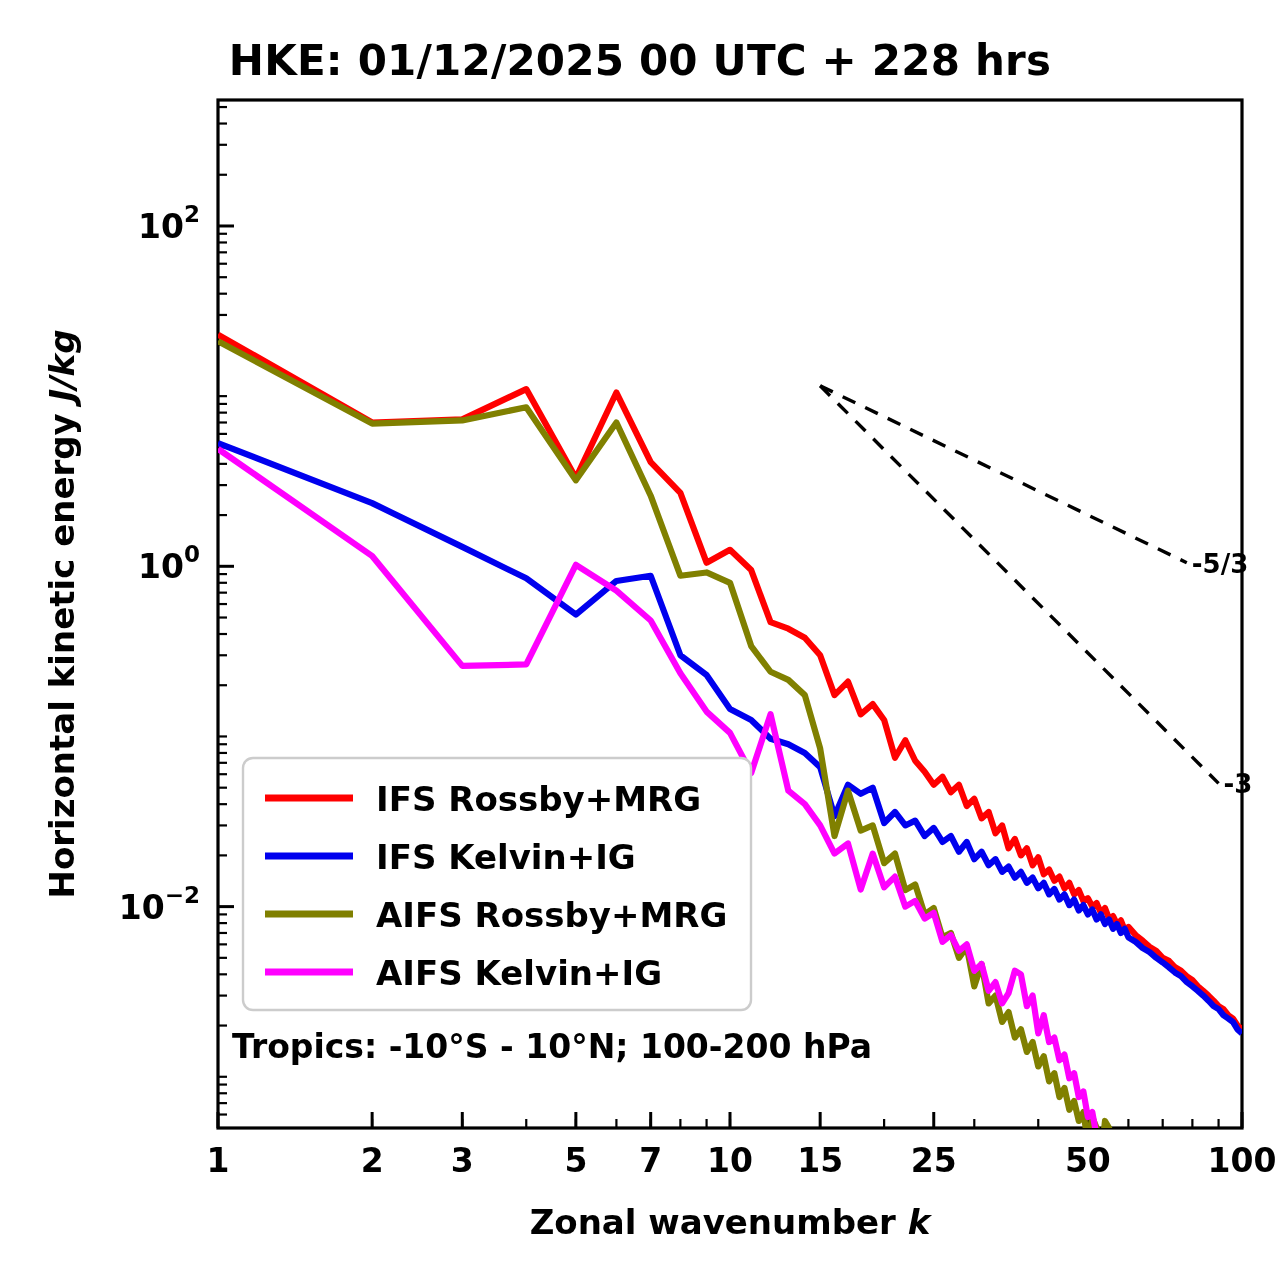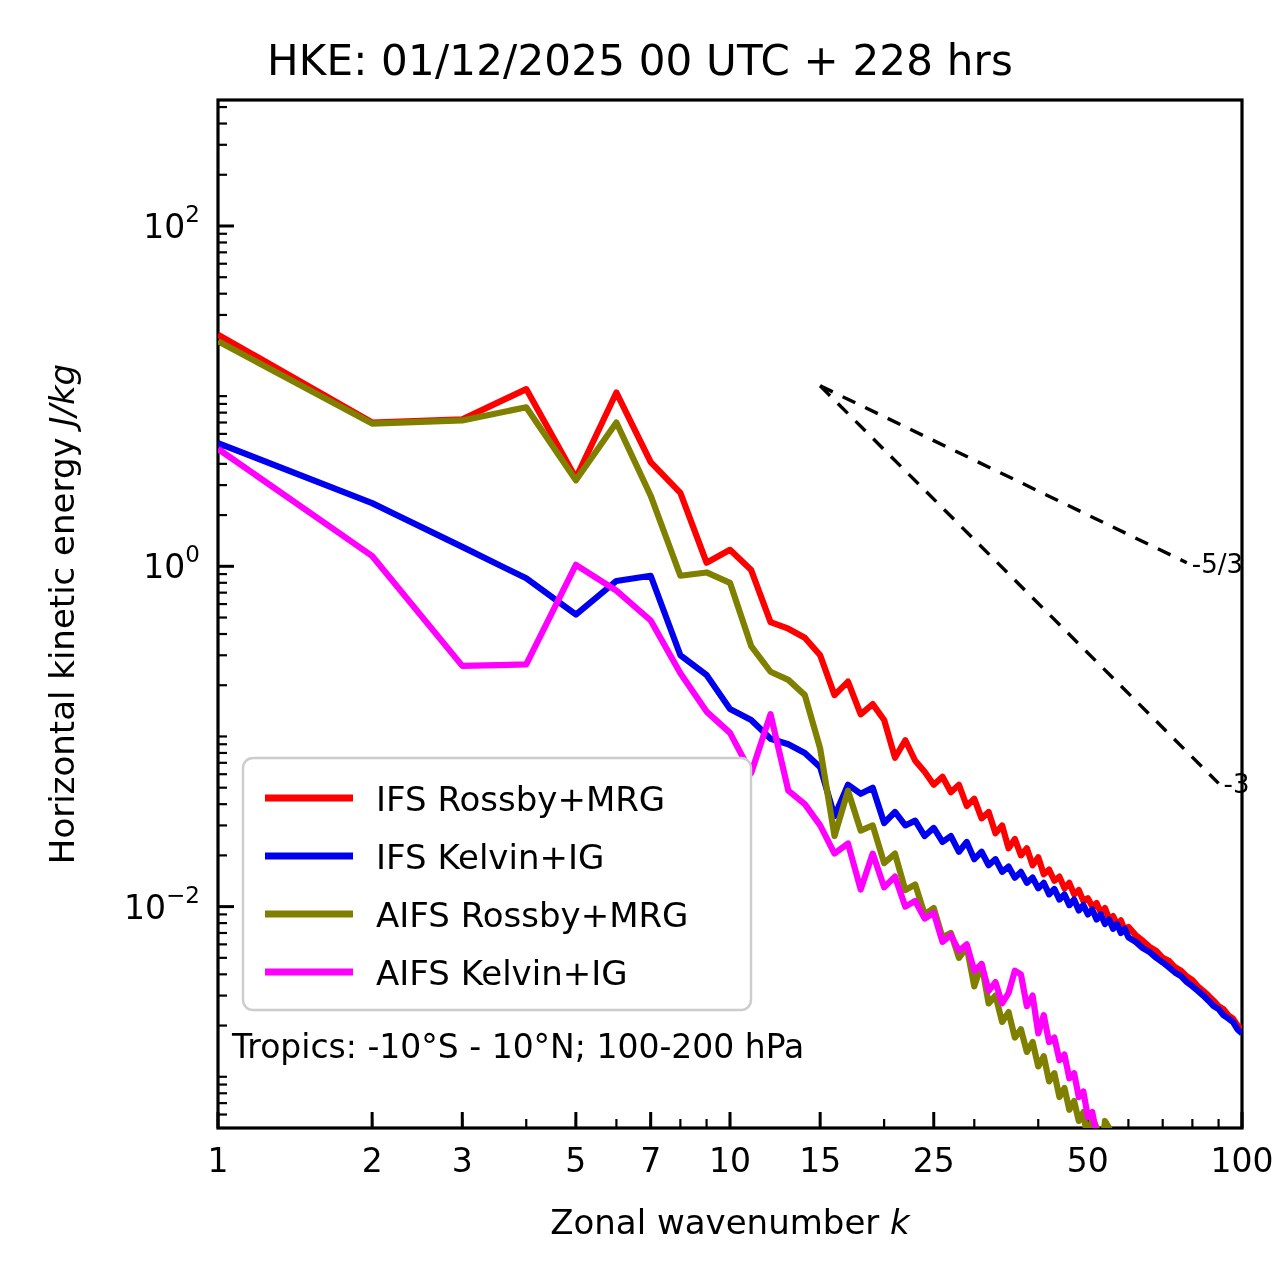--- a/index.html
+++ b/index.html
@@ -1,17 +1,17 @@
 <!DOCTYPE html>
 <html><head>
 <meta charset="utf-8">
 <style>
   html,body{margin:0;padding:0;background:#ffffff;}
   body{width:1280px;height:1288px;font-family:"DejaVu Sans","Liberation Sans",sans-serif;}
-  #root{position:relative;width:1280px;height:1288px;overflow:hidden;background:#fff;}
+  #root{position:relative;width:1280px;height:1288px;overflow:hidden;background:#fff;font-weight:bold;}
   #chart-title{
     position:absolute;left:0;top:36px;width:1280px;text-align:center;
     font-size:42px;color:#000;letter-spacing:0.2px;
     font-family:"DejaVu Sans","Liberation Sans",sans-serif;
   }
   #plot-svg{position:absolute;left:0;top:0;}
   .axlabel{font-size:34px;fill:#000;font-family:"DejaVu Sans","Liberation Sans",sans-serif;}
   .ticklbl{font-size:33px;fill:#000;font-family:"DejaVu Sans","Liberation Sans",sans-serif;}
   .slopelbl{font-size:26px;fill:#000;font-family:"DejaVu Sans","Liberation Sans",sans-serif;}
   .annot{font-size:33px;fill:#000;font-family:"DejaVu Sans","Liberation Sans",sans-serif;}

